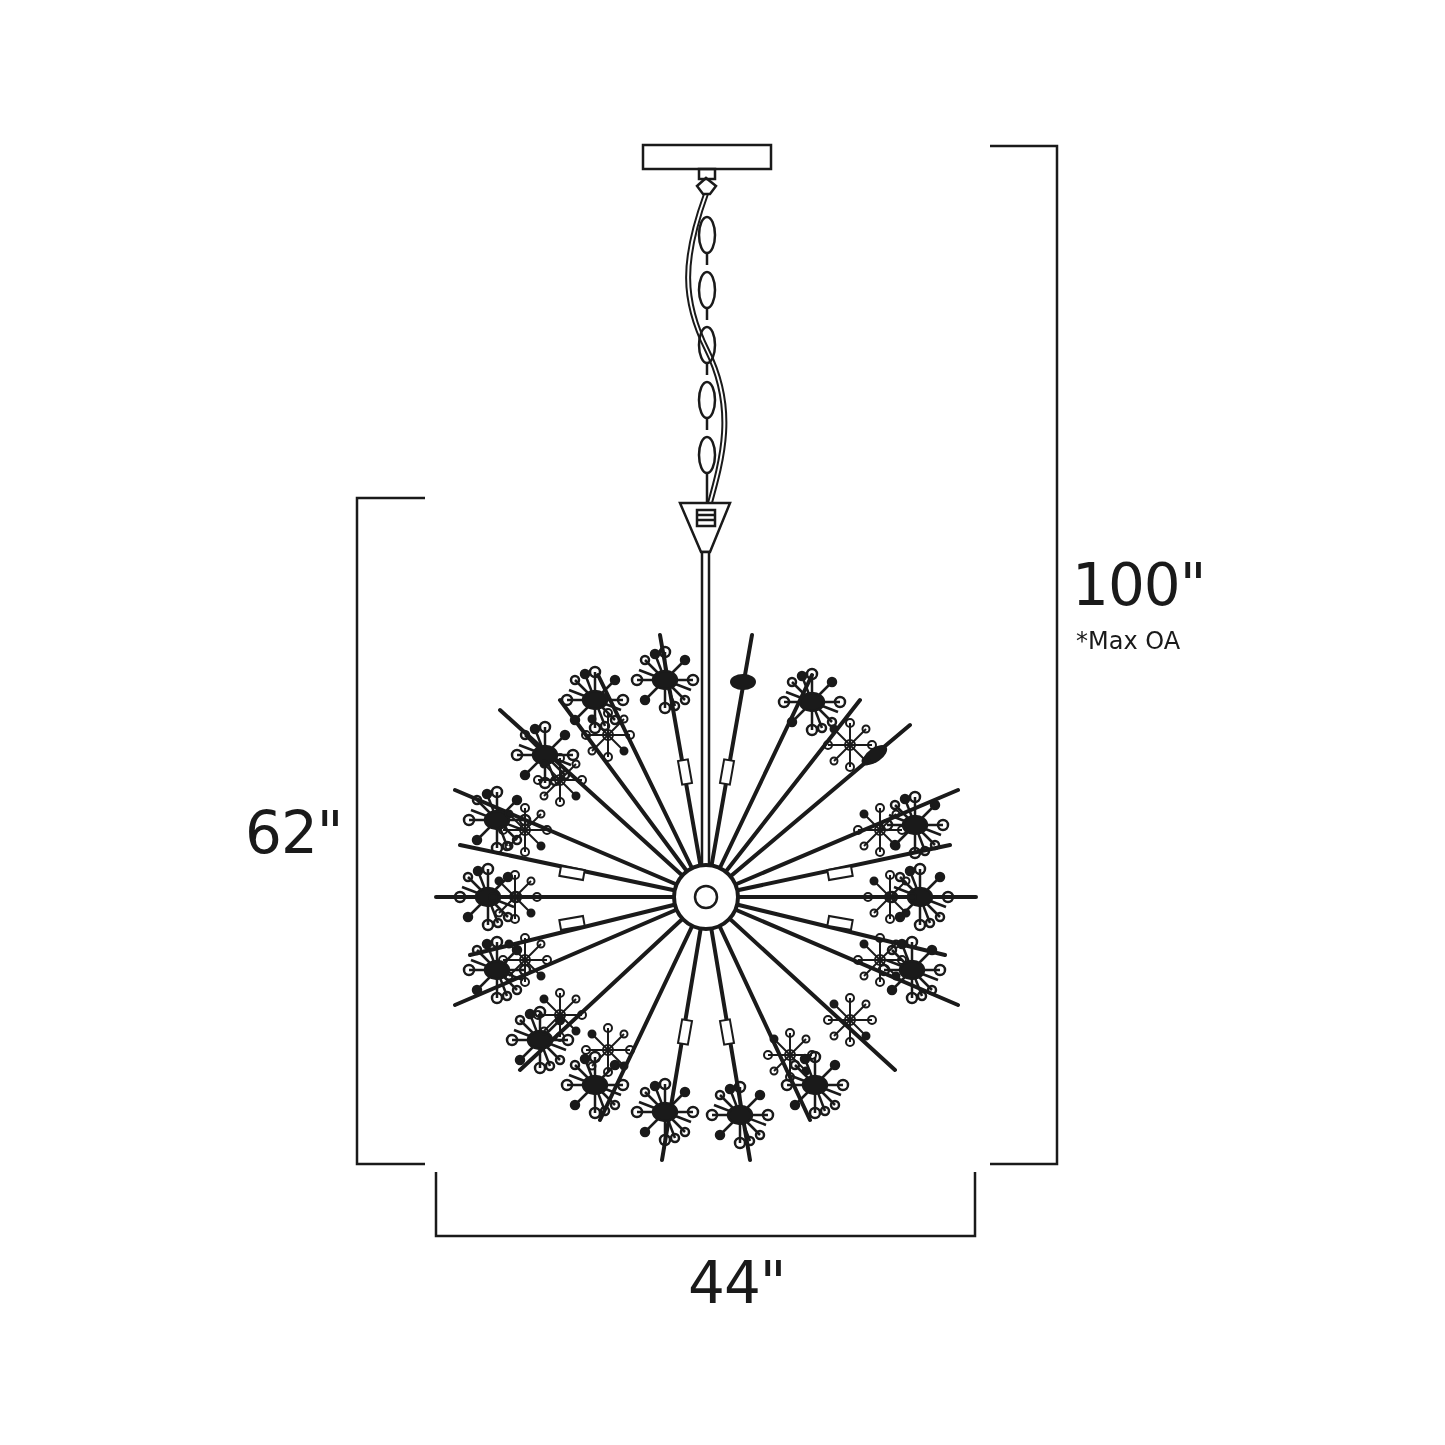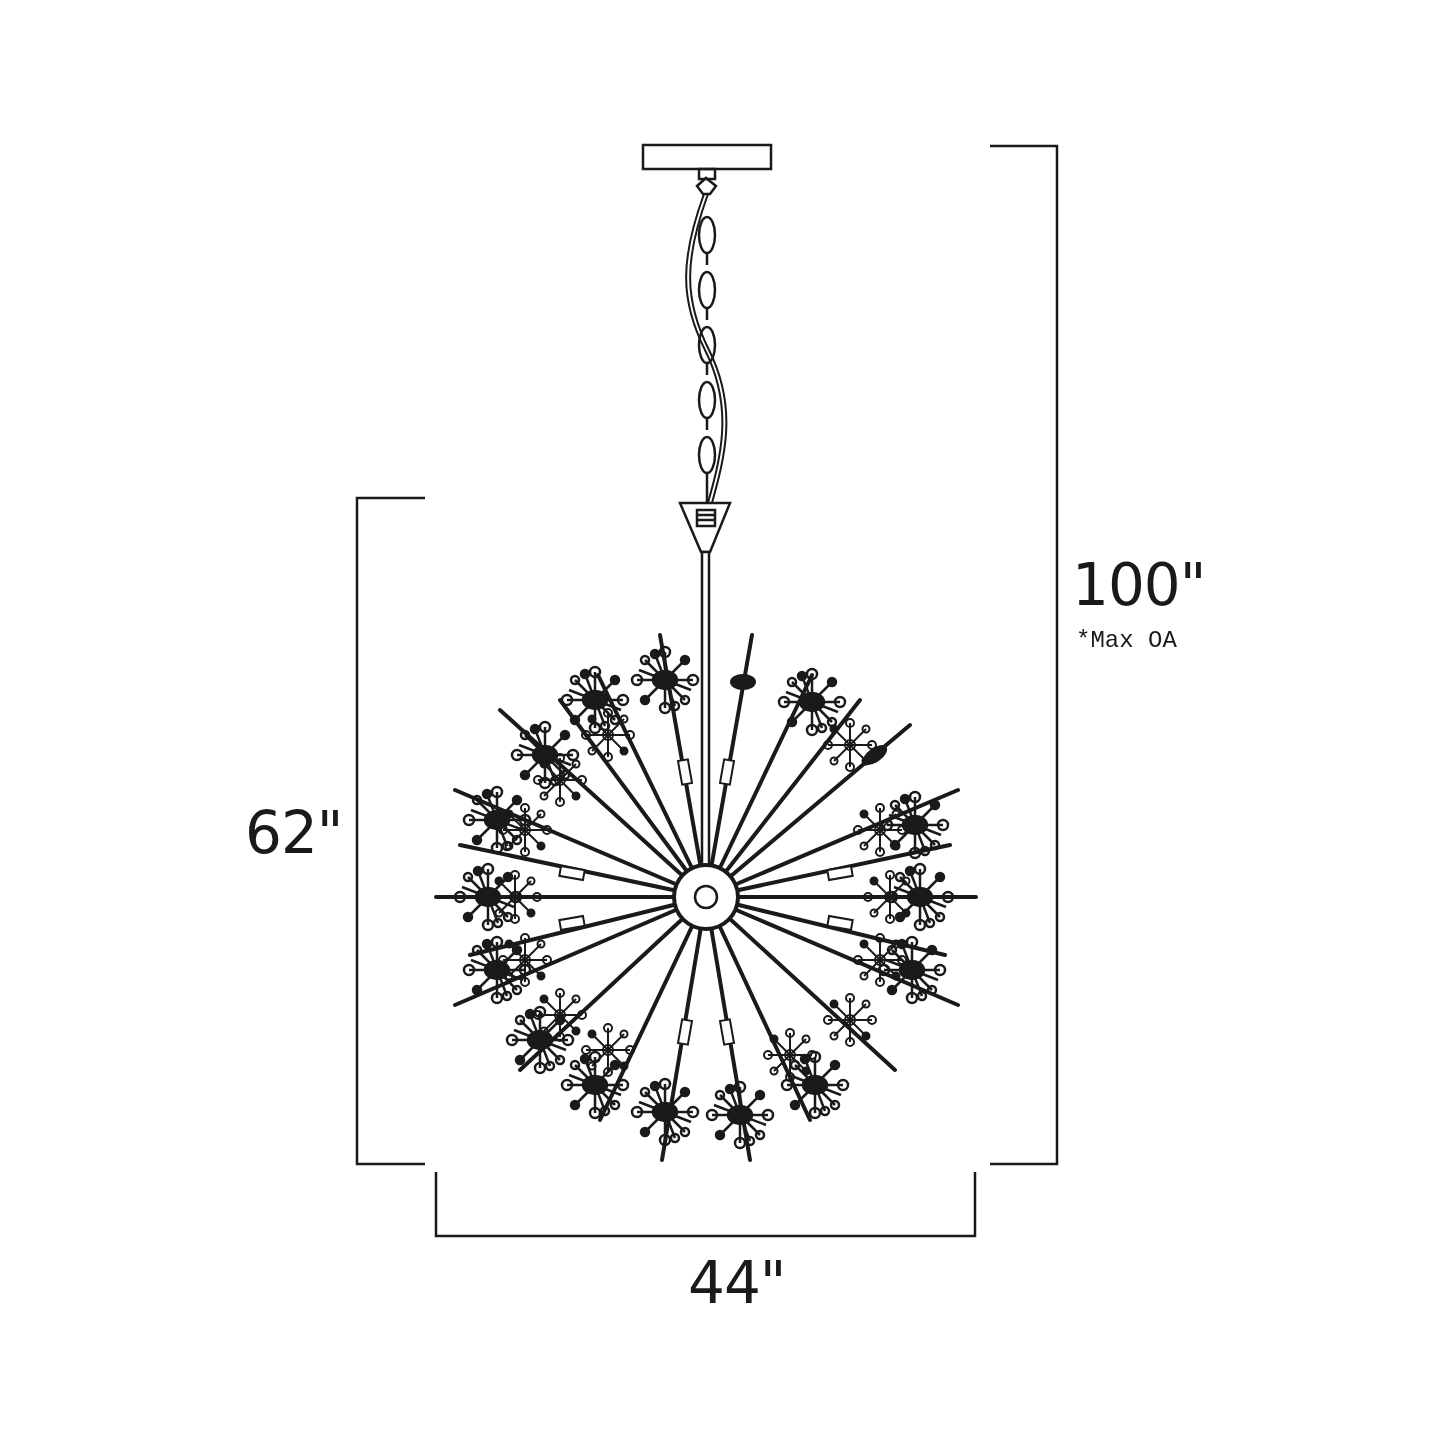--- a/index.html
+++ b/index.html
@@ -1,20 +1,20 @@
 <!DOCTYPE html>
 <html><head>
 <meta charset="utf-8">
 <style>
   html, body { margin:0; padding:0; background:#ffffff; }
   body { width:1445px; height:1445px; position:relative; overflow:hidden; font-family:"DejaVu Sans", sans-serif; }
   svg#drawing { position:absolute; left:0; top:0; }
   .dim-label { position:absolute; color:#1a1a1a; font-family:"DejaVu Sans", sans-serif; font-weight:normal; letter-spacing:-1px; }
   #label-100 { left:1072px; top:552px; font-size:58px; line-height:66px; }
-  #label-maxoa { left:1076px; top:626px; font-size:24px; line-height:30px; letter-spacing:0;font-family:Liberation Mono, monospace; }
+  #label-maxoa { left:1076px; top:626px; font-size:24px; line-height:30px; letter-spacing:0; }
   #label-62 { left:245px; top:800px; font-size:58px; line-height:66px; }
   #label-44 { left:688px; top:1250px; font-size:58px; line-height:66px; }
 </style>
 </head>
 <body>
 
 <svg id="drawing" width="1445" height="1445" viewBox="0 0 1445 1445" xmlns="http://www.w3.org/2000/svg">
   <defs>
     <g id="star" stroke="#1a1a1a" fill="none" stroke-width="2.5">
       <line x1="-28" y1="0" x2="28" y2="0"></line>

